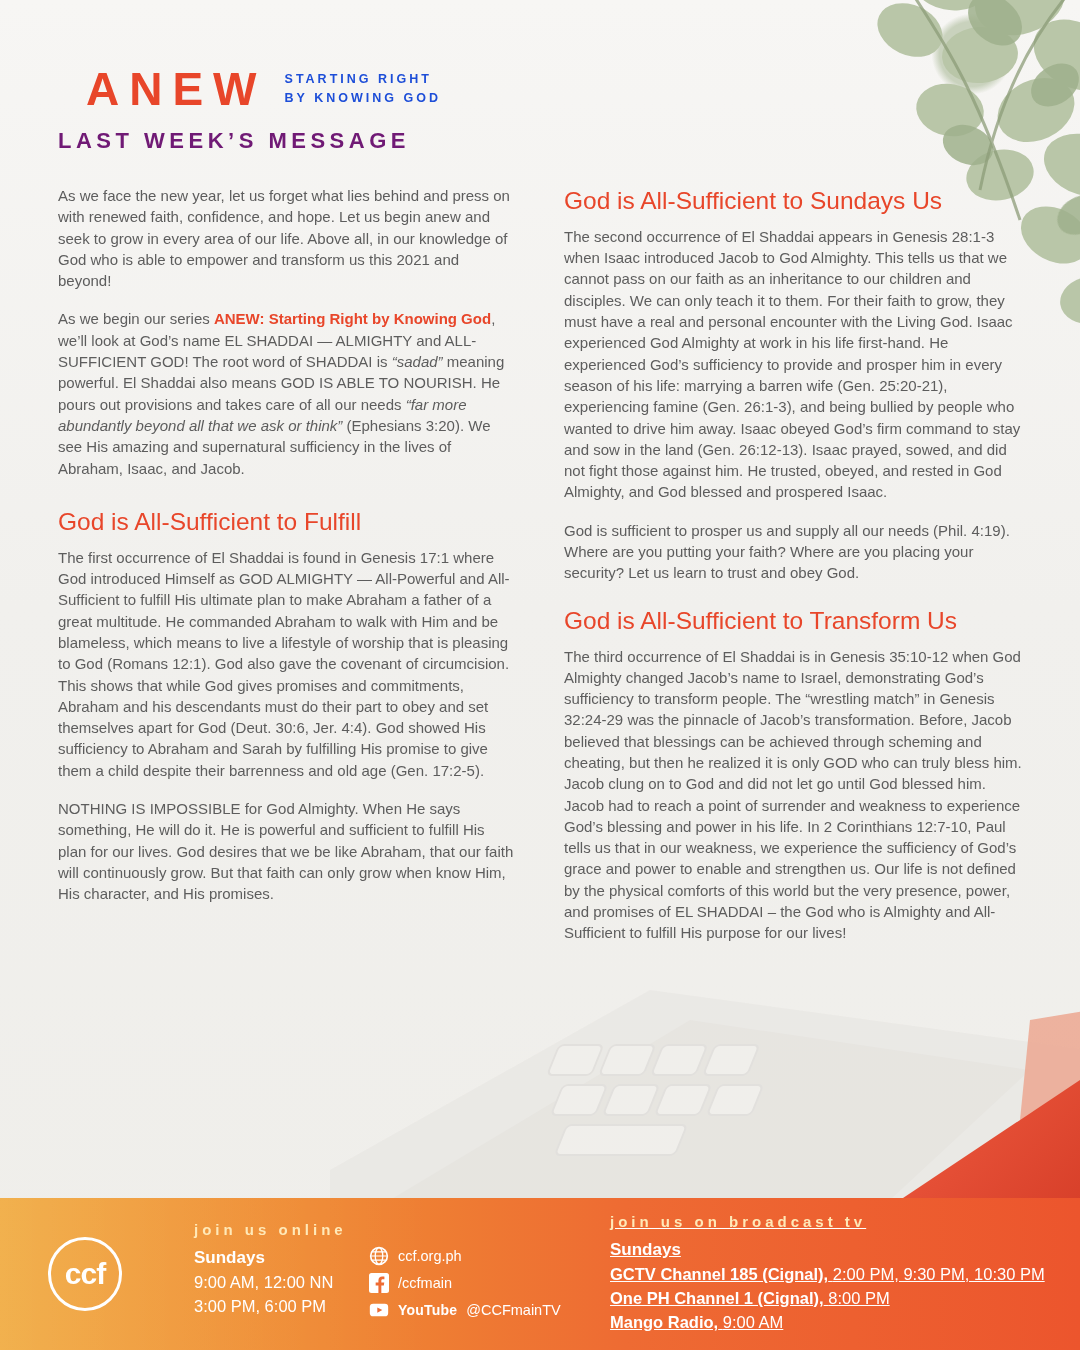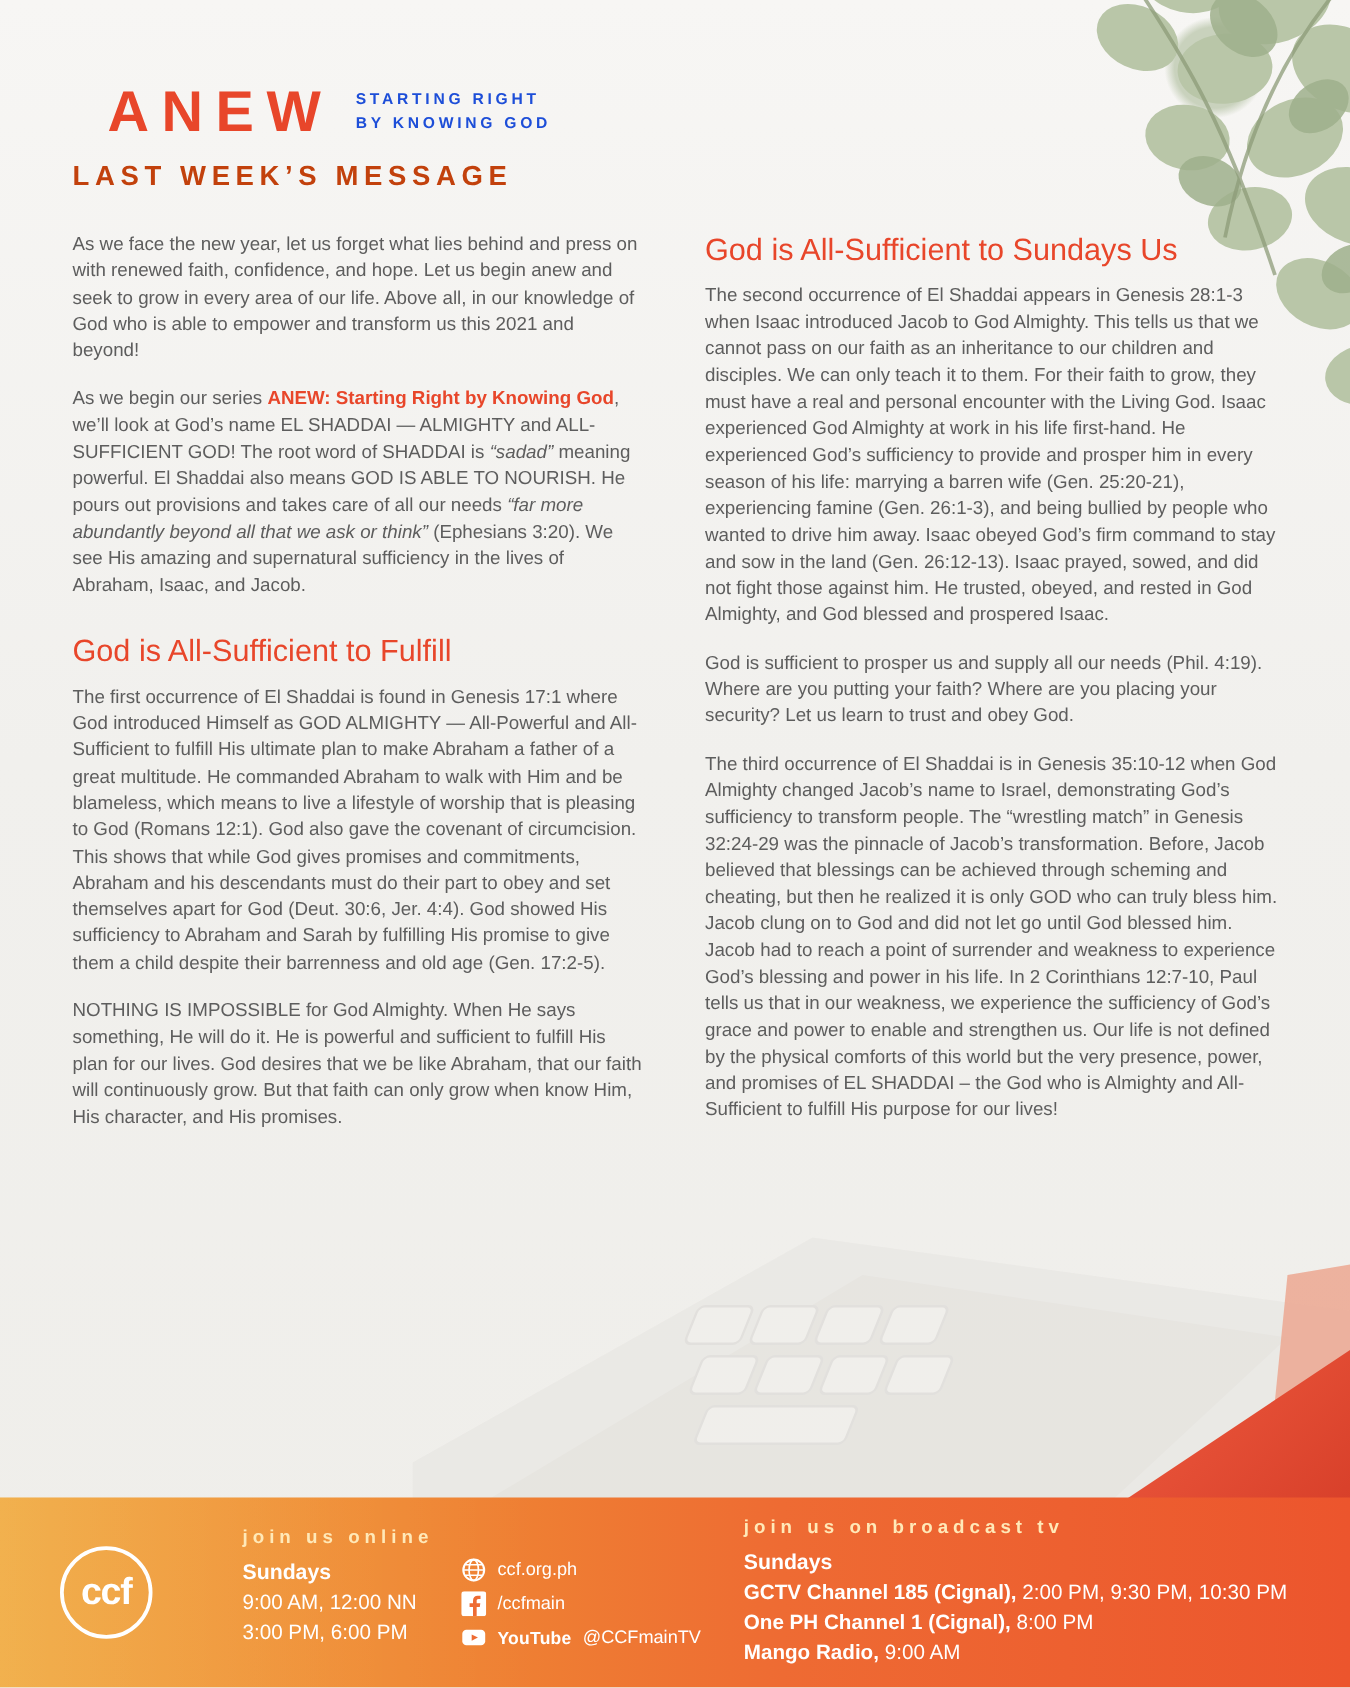--- a/index.html
+++ b/index.html
@@ -48,21 +48,21 @@
     font-size:12.5px; font-weight:bold; letter-spacing:3px;
     color:#1d4ed8; line-height:1.55; padding-top:4px;
     text-transform:uppercase;
   }
   .title {
     font-size:78px; color:#e8462a; line-height:1.02;
     margin-top:4px; letter-spacing:-1px; font-weight:normal;
   }
   .kicker {
     margin-top:16px; font-size:22px; letter-spacing:4.5px;
-    color:#c2410c; font-weight:bold;
+    color:#701a75; font-weight:bold;
   }
 
   
   .cols { display:flex; gap:48px; margin-top:30px; }
   .col { width:460px; }
   .col p {
     font-size:15px; line-height:1.42; margin:1px 0 17px 0; color:#5d5d5d;
   }
   h2 {
     color:#e8462a; font-size:24.5px; font-weight:normal;
@@ -83,21 +83,21 @@
     content:""; position:absolute; inset:0;
     background:linear-gradient(90deg,rgba(255,255,255,.10),rgba(255,255,255,0) 40%);
   }
   .ccf-logo {
     width:74px; height:74px; border:3px solid #fff; border-radius:50%;
     margin-left:48px; display:flex; align-items:center; justify-content:center;
     font-size:30px; font-weight:bold; letter-spacing:-1px; position:relative; z-index:2;
   }
   .f-col { position:relative; z-index:2; }
   .f-col.online { margin-left:72px; width:400px; }
-  .f-col.tv { margin-left:1px; width:470px; }
+  .f-col.tv { margin-left:16px; width:470px;text-decoration:underline; }
   .f-head {
     font-size:15px; letter-spacing:4px; color:#ffe9b8; margin-bottom:8px; font-weight:bold;
   }
   .f-sub { font-size:17px; font-weight:bold; line-height:1.45; }
   .f-line { font-size:16.5px; line-height:1.45; color:#fff; }
   .f-flex { display:flex; }
   .f-times { width:175px; }
   .social div { display:flex; align-items:center; gap:9px; margin-bottom:7px; font-size:14.5px; }
   .sicon { width:20px; height:20px; display:inline-block; }
   .ytbox{display:flex;align-items:center;gap:6px;}
@@ -178,20 +178,21 @@
         <span>God is All-Sufficient to Fulfill</span><br>
       </h2>
       <p>The first occurrence of El Shaddai is found in Genesis 17:1 where God introduced Himself as GOD ALMIGHTY — All-Powerful and All-Sufficient to fulfill His ultimate plan to make Abraham a father of a great multitude. He commanded Abraham to walk with Him and be blameless, which means to live a lifestyle of worship that is pleasing to God (Romans 12:1). God also gave the covenant of circumcision. This shows that while God gives promises and commitments, Abraham and his descendants must do their part to obey and set themselves apart for God (Deut. 30:6, Jer. 4:4). God showed His sufficiency to Abraham and Sarah by fulfilling His promise to give them a child despite their barrenness and old age (Gen. 17:2-5).</p>
       <p>NOTHING IS IMPOSSIBLE for God Almighty. When He says something, He will do it. He is powerful and sufficient to fulfill His plan for our lives. God desires that we be like Abraham, that our faith will continuously grow. But that faith can only grow when know Him, His character, and His promises.</p>
     </div>
 
     <div class="col">
       <h2 style="margin-top:2px">God is All-Sufficient to Sundays Us</h2>
       <p>The second occurrence of El Shaddai appears in Genesis 28:1-3 when Isaac introduced Jacob to God Almighty. This tells us that we cannot pass on our faith as an inheritance to our children and disciples. We can only teach it to them. For their faith to grow, they must have a real and personal encounter with the Living God. Isaac experienced God Almighty at work in his life first-hand. He experienced God’s sufficiency to provide and prosper him in every season of his life: marrying a barren wife (Gen. 25:20-21), experiencing famine (Gen. 26:1-3), and being bullied by people who wanted to drive him away. Isaac obeyed God’s firm command to stay and sow in the land (Gen. 26:12-13). Isaac prayed, sowed, and did not fight those against him. He trusted, obeyed, and rested in God Almighty, and God blessed and prospered Isaac.</p>
       <p>God is sufficient to prosper us and supply all our needs (Phil. 4:19). Where are you putting your faith? Where are you placing your security? Let us learn to trust and obey God.</p>
+      <h2>God is All-Sufficient to Transform Us</h2>
       <p>The third occurrence of El Shaddai is in Genesis 35:10-12 when God Almighty changed Jacob’s name to Israel, demonstrating God’s sufficiency to transform people. The “wrestling match” in Genesis 32:24-29 was the pinnacle of Jacob’s transformation. Before, Jacob believed that blessings can be achieved through scheming and cheating, but then he realized it is only GOD who can truly bless him. Jacob clung on to God and did not let go until God blessed him. Jacob had to reach a point of surrender and weakness to experience God’s blessing and power in his life. In 2 Corinthians 12:7-10, Paul tells us that in our weakness, we experience the sufficiency of God’s grace and power to enable and strengthen us. Our life is not defined by the physical comforts of this world but the very presence, power, and promises of EL SHADDAI – the God who is Almighty and All-Sufficient to fulfill His purpose for our lives!</p>
     </div>
   </div>
 </div>
 
 <div class="footer">
   <div class="ccf-logo">ccf</div>
 
   <div class="f-col online">
     <div class="f-head">join us online</div>

